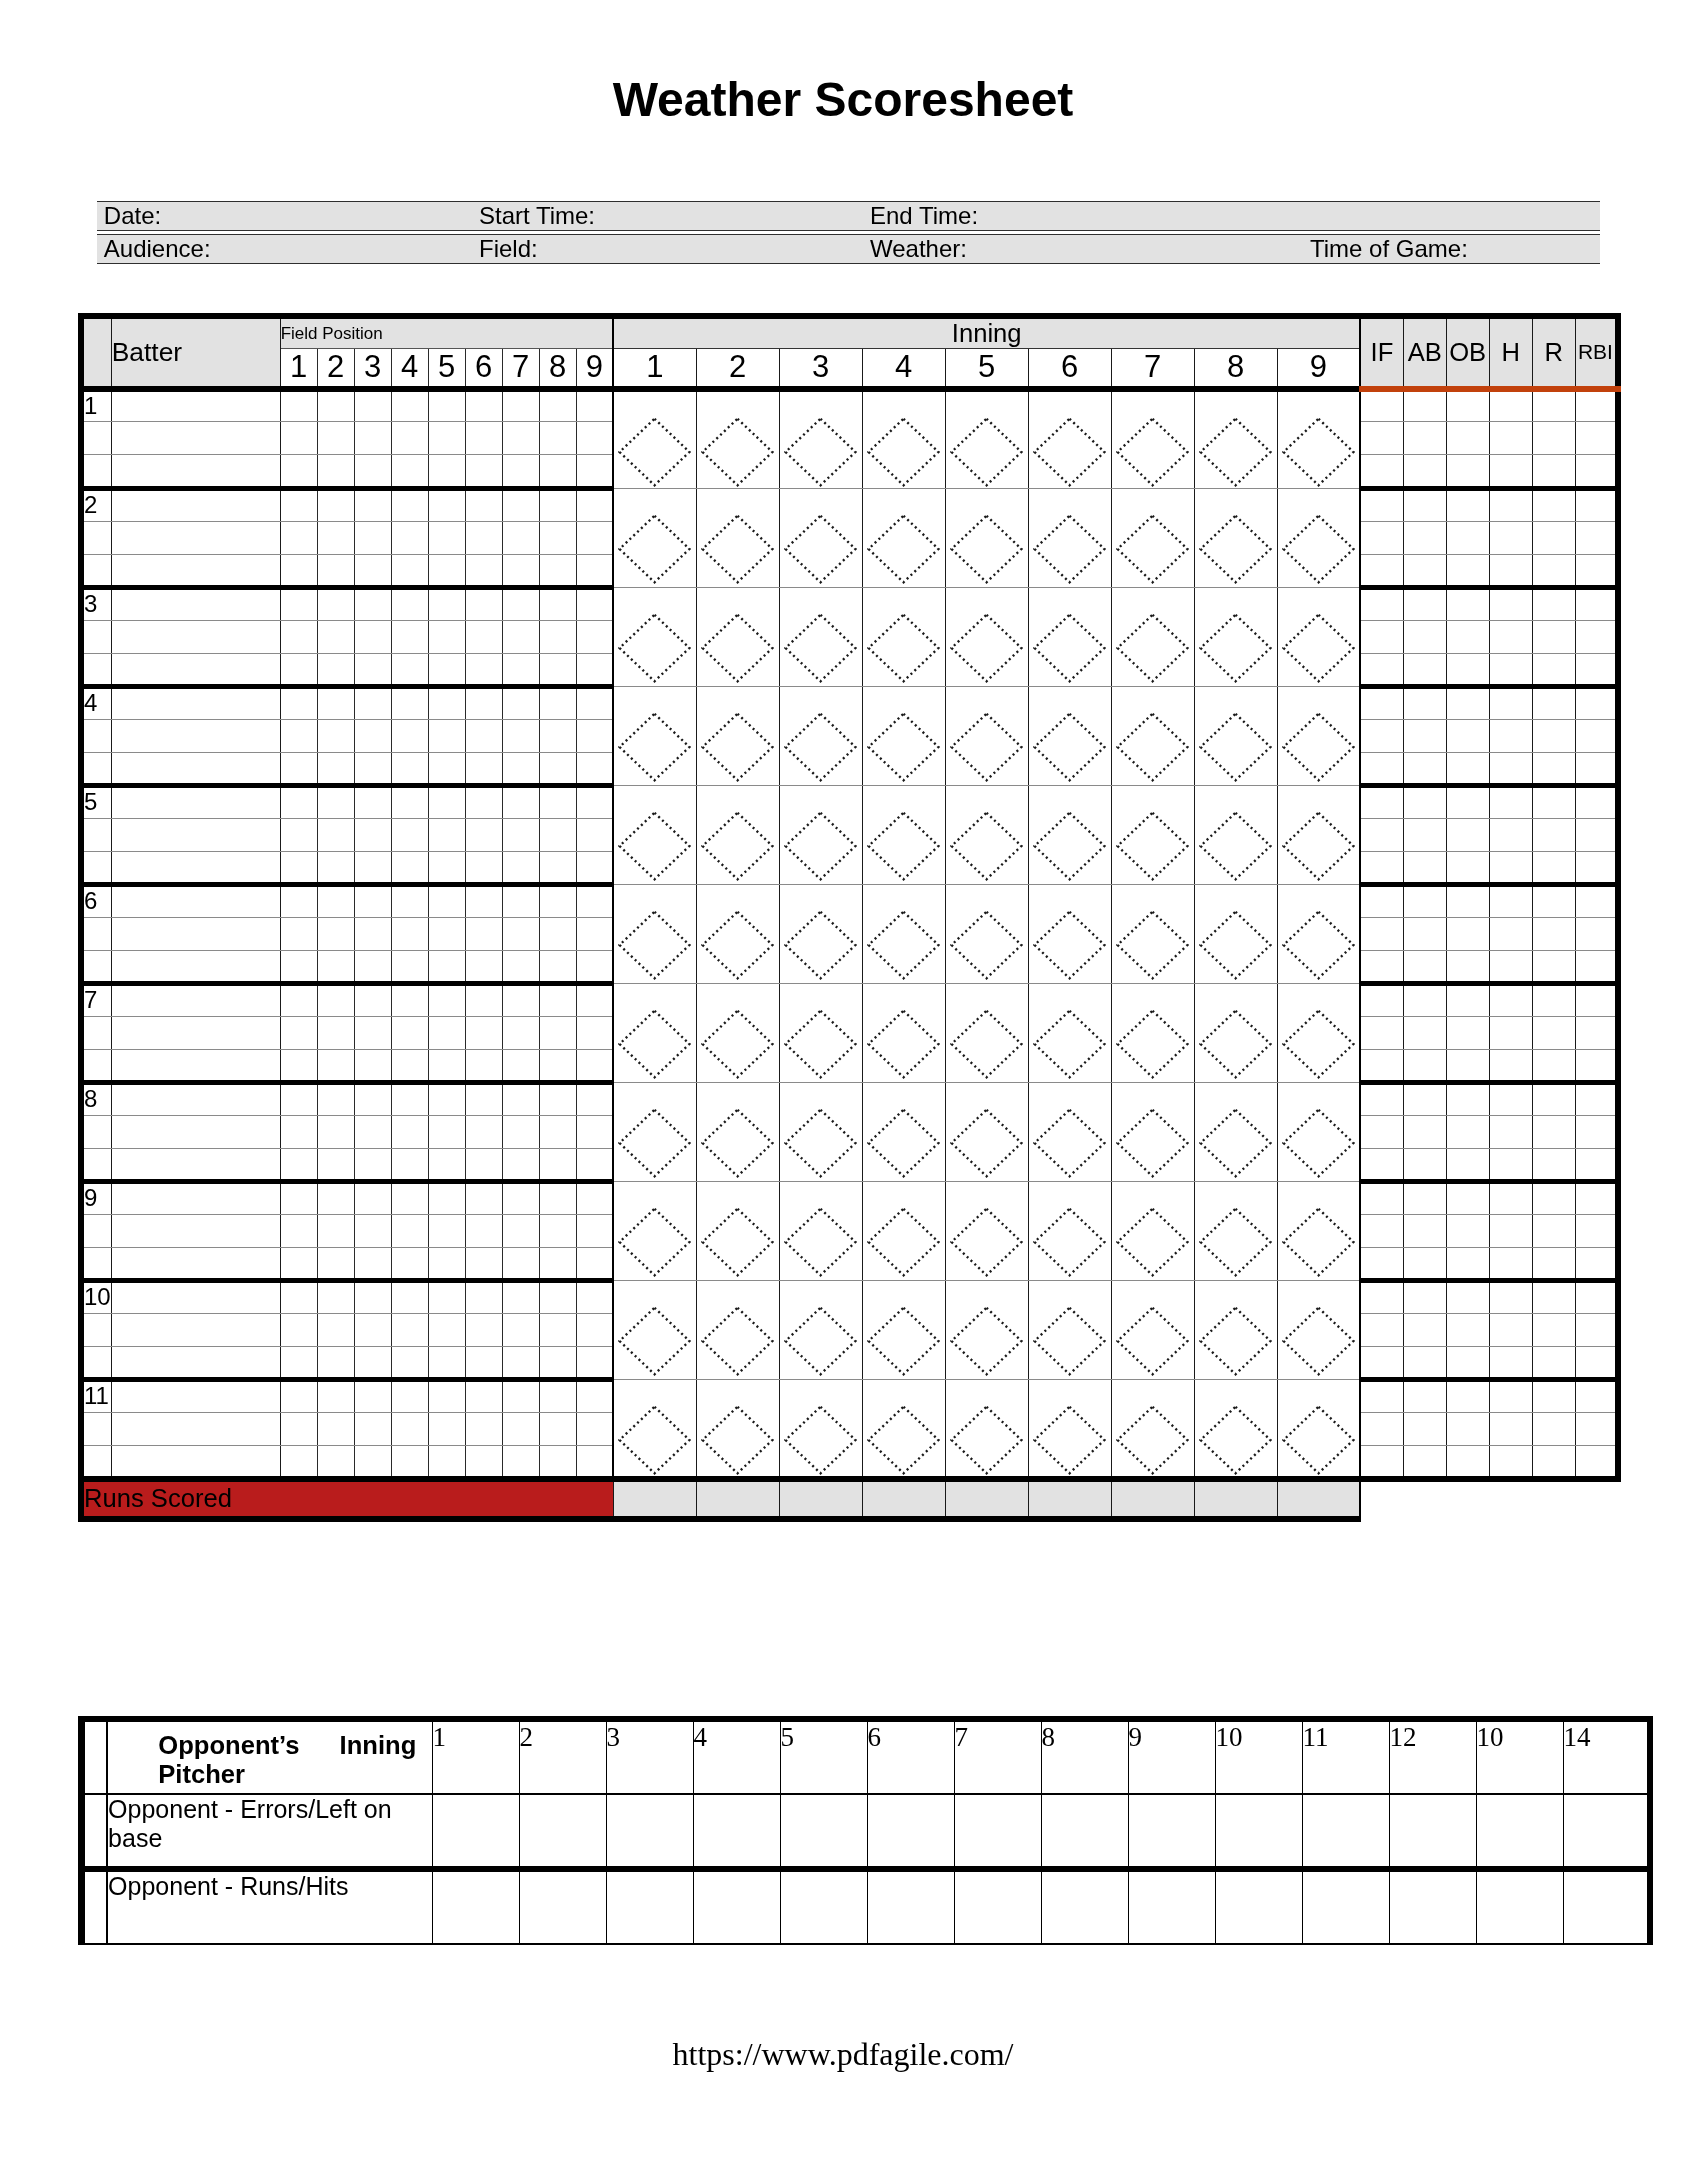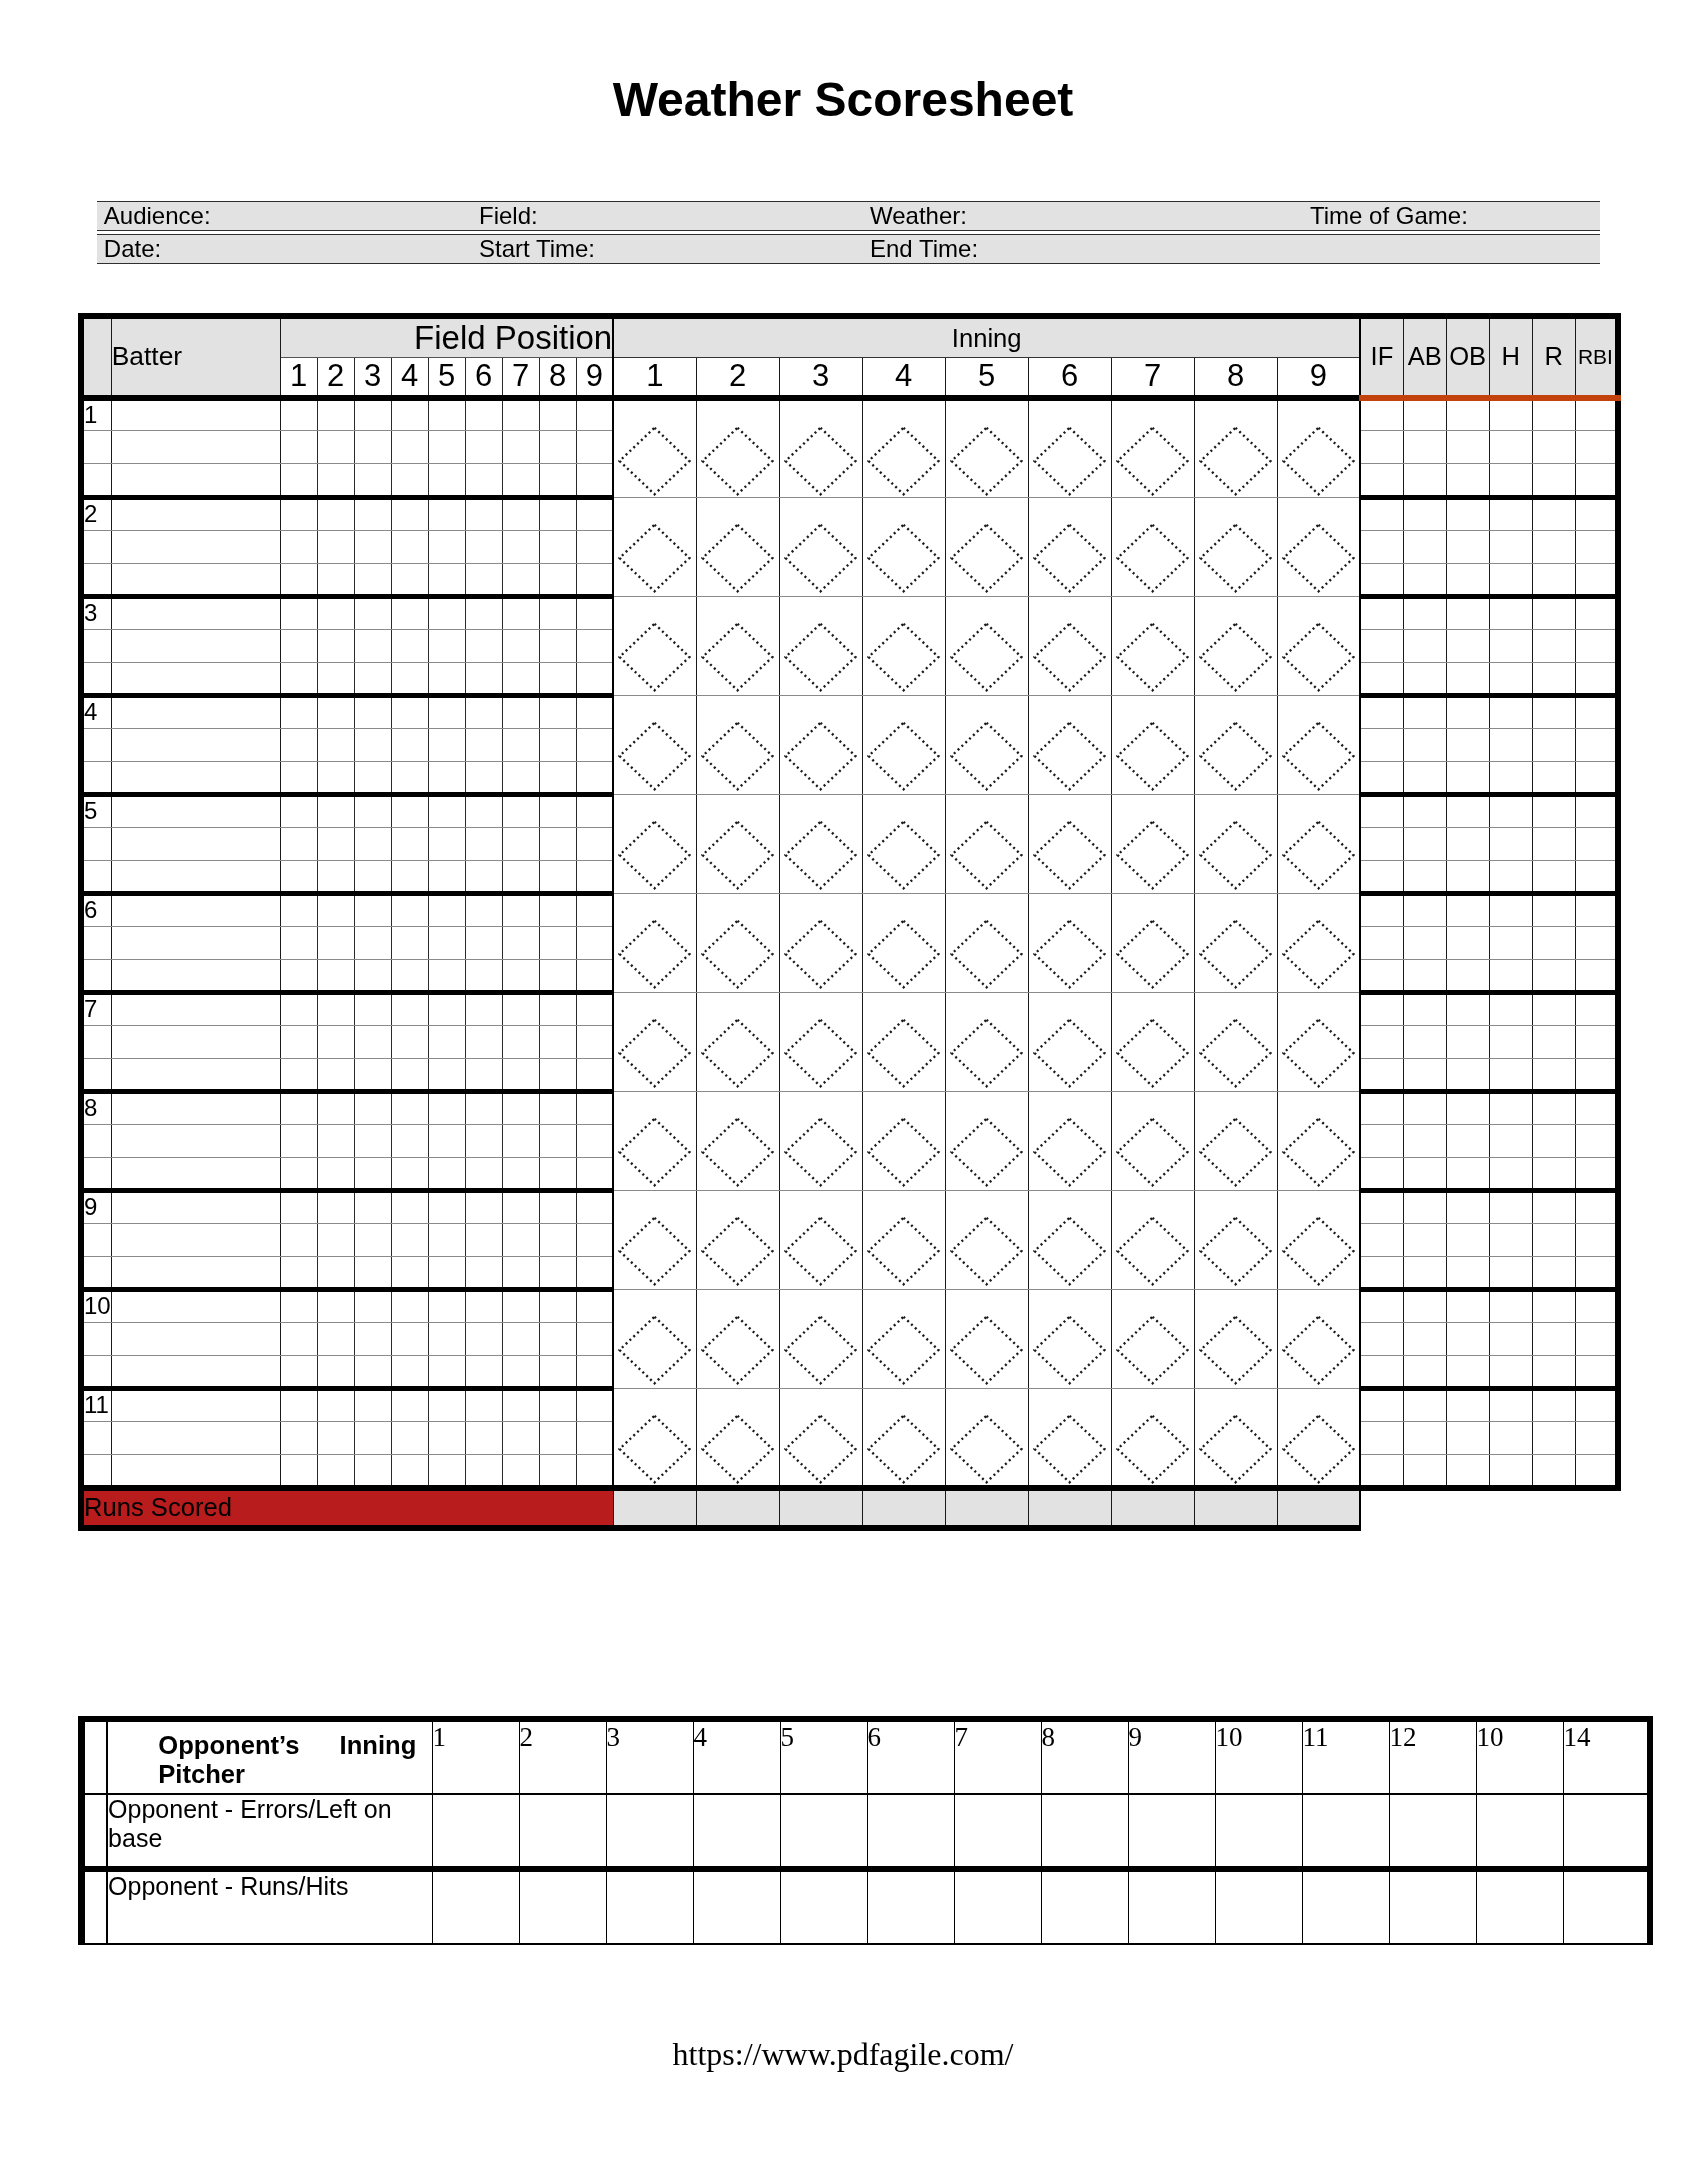--- a/index.html
+++ b/index.html
@@ -43,21 +43,21 @@
 
   
   .hdr1 { height:31px; }
   .hdr2 { height:40px; }
   .gray { background:#e2e2e2; }
   .corner-h { border-right:1.7px solid #1a1a1a; border-bottom:6px solid #000; }
   .batter-h {
     font-size:26.4px; text-align:left; vertical-align:middle; padding-left:10.2px;
     border-right:1.7px solid #1a1a1a; border-bottom:6px solid #000;
   }
-  .fph { font-size:33px; text-align:right; vertical-align:middle;
+  .fph { font-size:17px; text-align:left; vertical-align:middle;
          border-bottom:0.9px solid #555; border-right:2.6px solid #000; }
   .inh { font-size:25.6px; text-align:center; vertical-align:middle;
          border-bottom:1.7px solid #333; border-right:2.6px solid #000; }
   .sth { font-size:25.6px; text-align:center; vertical-align:middle;
          border-right:1.7px solid #1a1a1a; border-bottom:6px solid #c2410c; }
   .sth.small { font-size:21px; }
   .fpn { font-size:31px; text-align:center; vertical-align:middle;
          border-right:0.9px solid #2a2a2a; border-bottom:6px solid #000; }
   .inn { font-size:31px; text-align:center; vertical-align:middle;
          border-right:1.7px solid #1a1a1a; border-bottom:6px solid #000; }
@@ -116,29 +116,29 @@
   .footer a { font-family:"Liberation Serif", serif; font-size:32px;
               color:#000; text-decoration:none; }
 </style>
 </head>
 <body>
 
 <div class="title">Weather Scoresheet</div>
 
 <div class="info-bars">
   <div class="bar">
+    <span class="o0">Date:</span>
+    <span class="o1">Start Time:</span>
+    <span class="o2">End Time:</span>
+  </div>
+  <div class="bar">
     <span class="o0">Audience:</span>
     <span class="o1">Field:</span>
     <span class="o2">Weather:</span>
     <span class="o3">Time of Game:</span>
-  </div>
-  <div class="bar">
-    <span class="o0">Date:</span>
-    <span class="o1">Start Time:</span>
-    <span class="o2">End Time:</span>
   </div>
 </div>
 
 <table id="main-table">
   <colgroup>
     <col style="width:25.6px">
       <col style="width:169px">
   <col style="width: 37px;">
       <col style="width: 37px;">
       <col style="width: 37px;">

